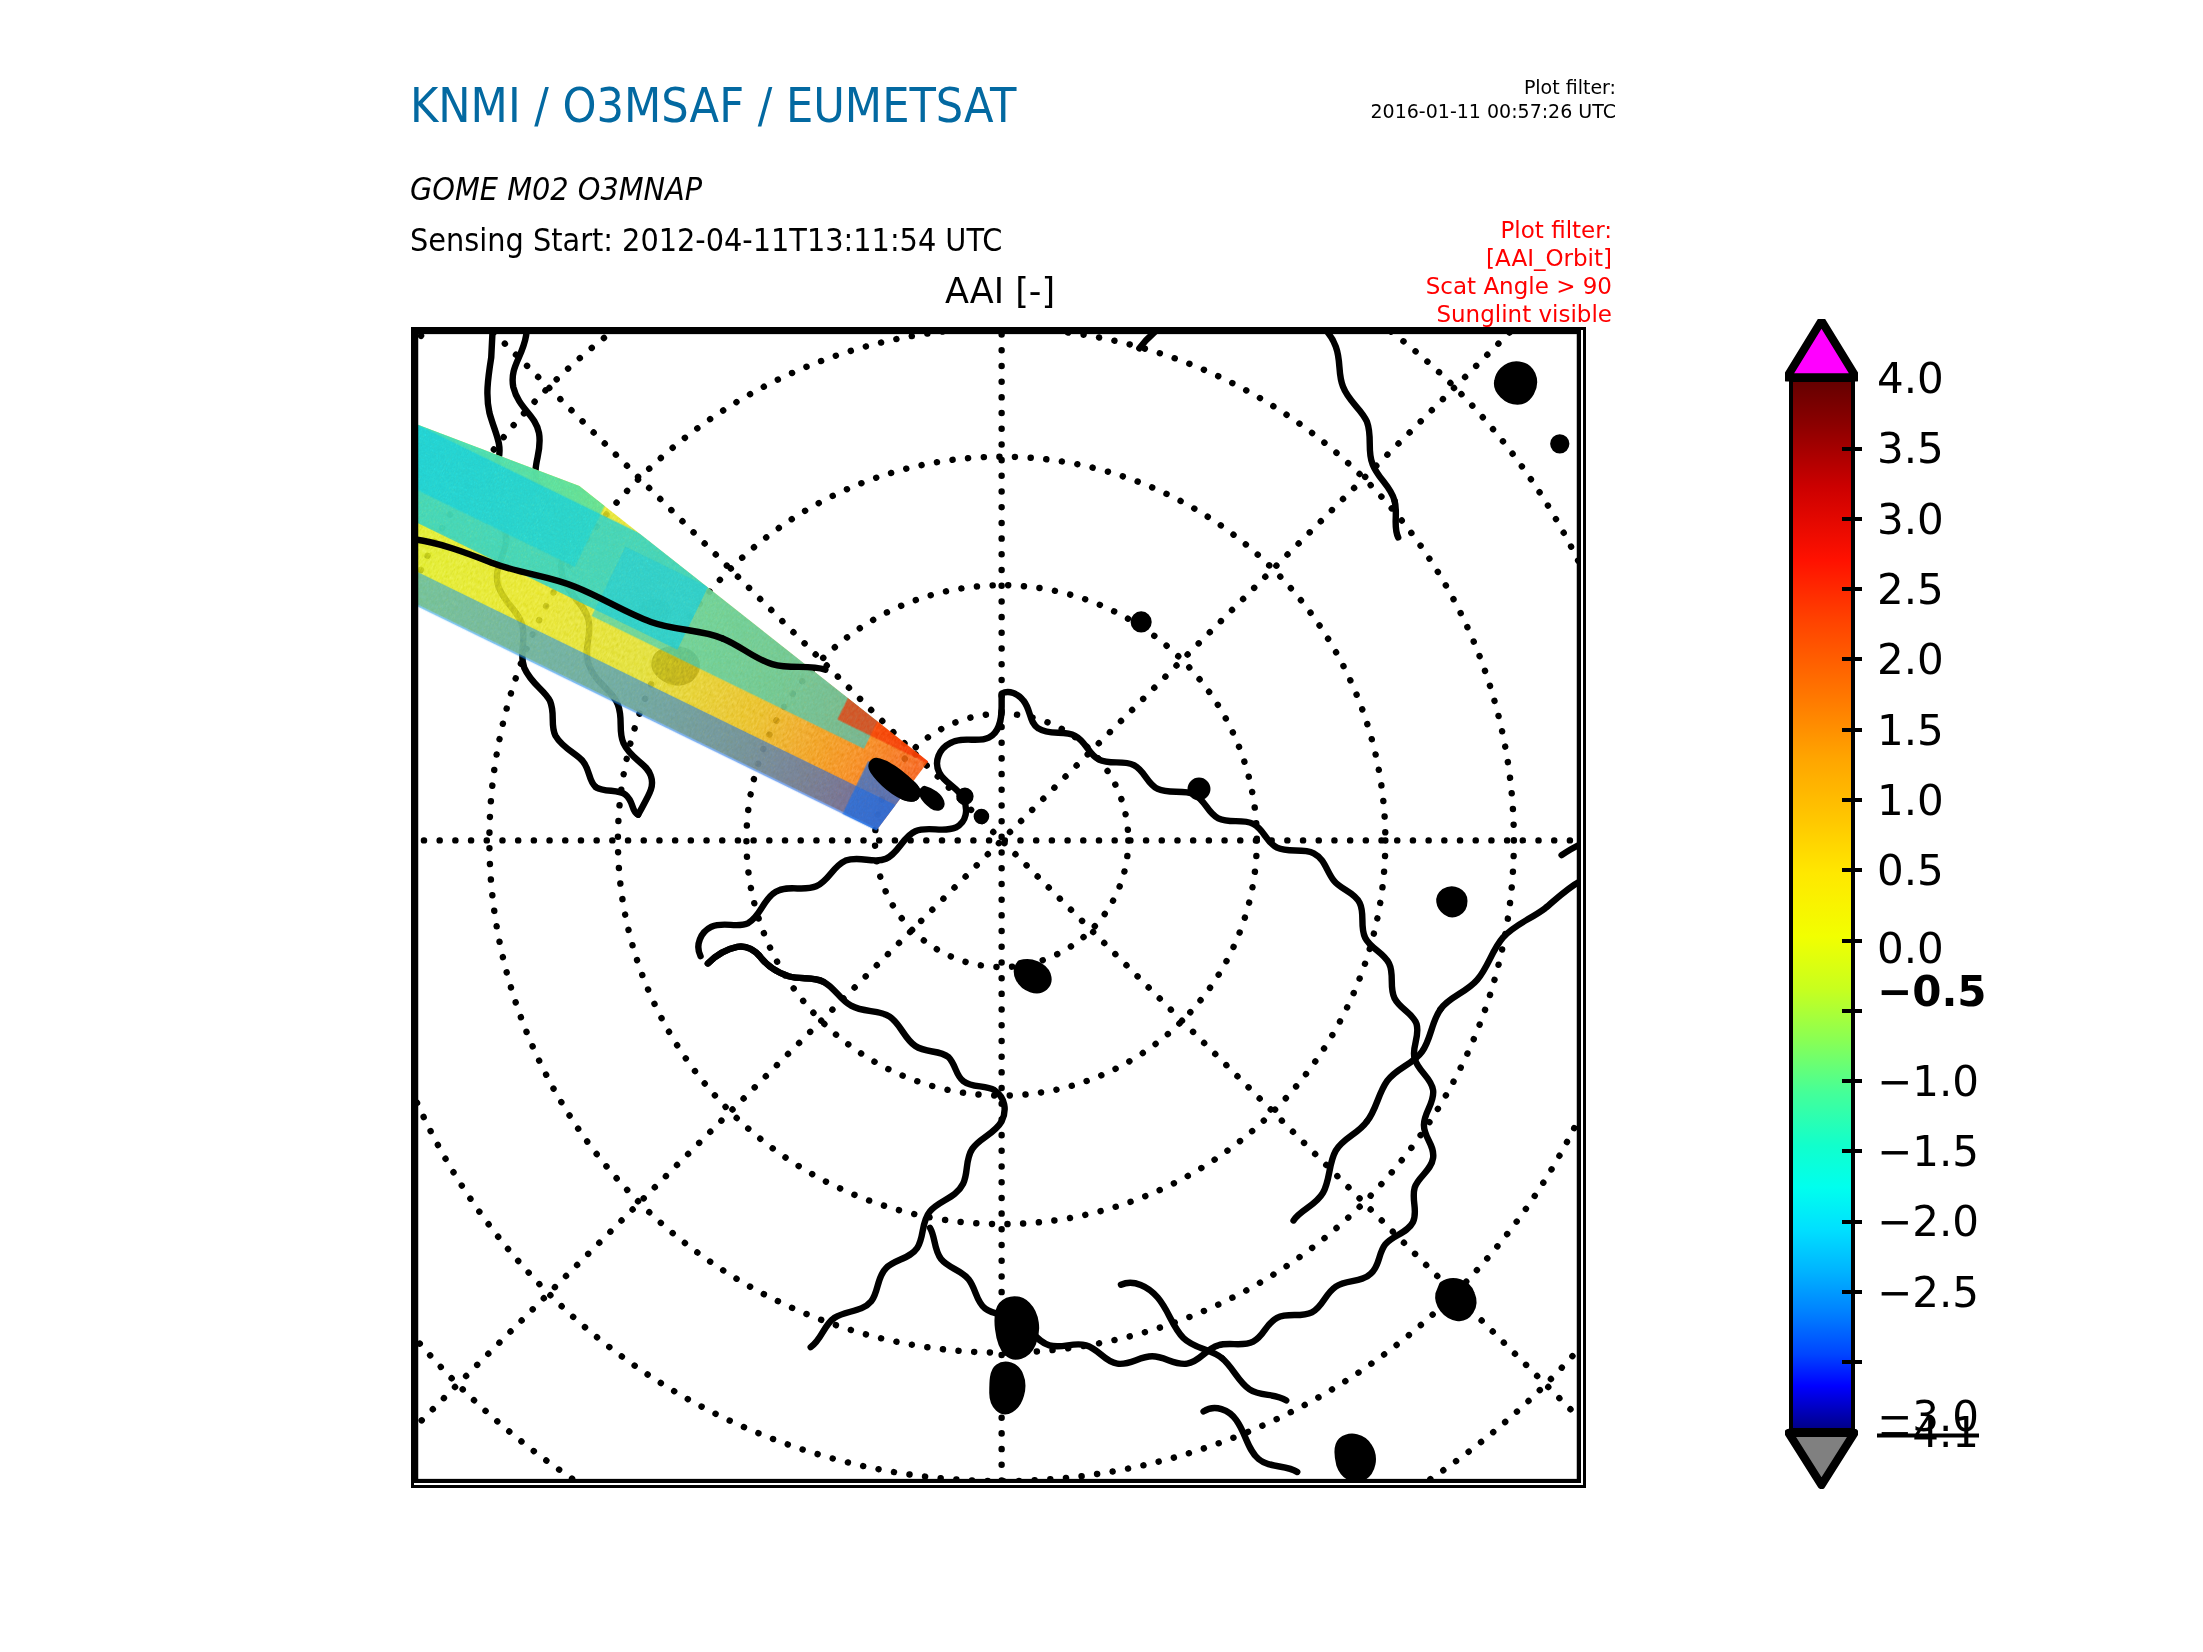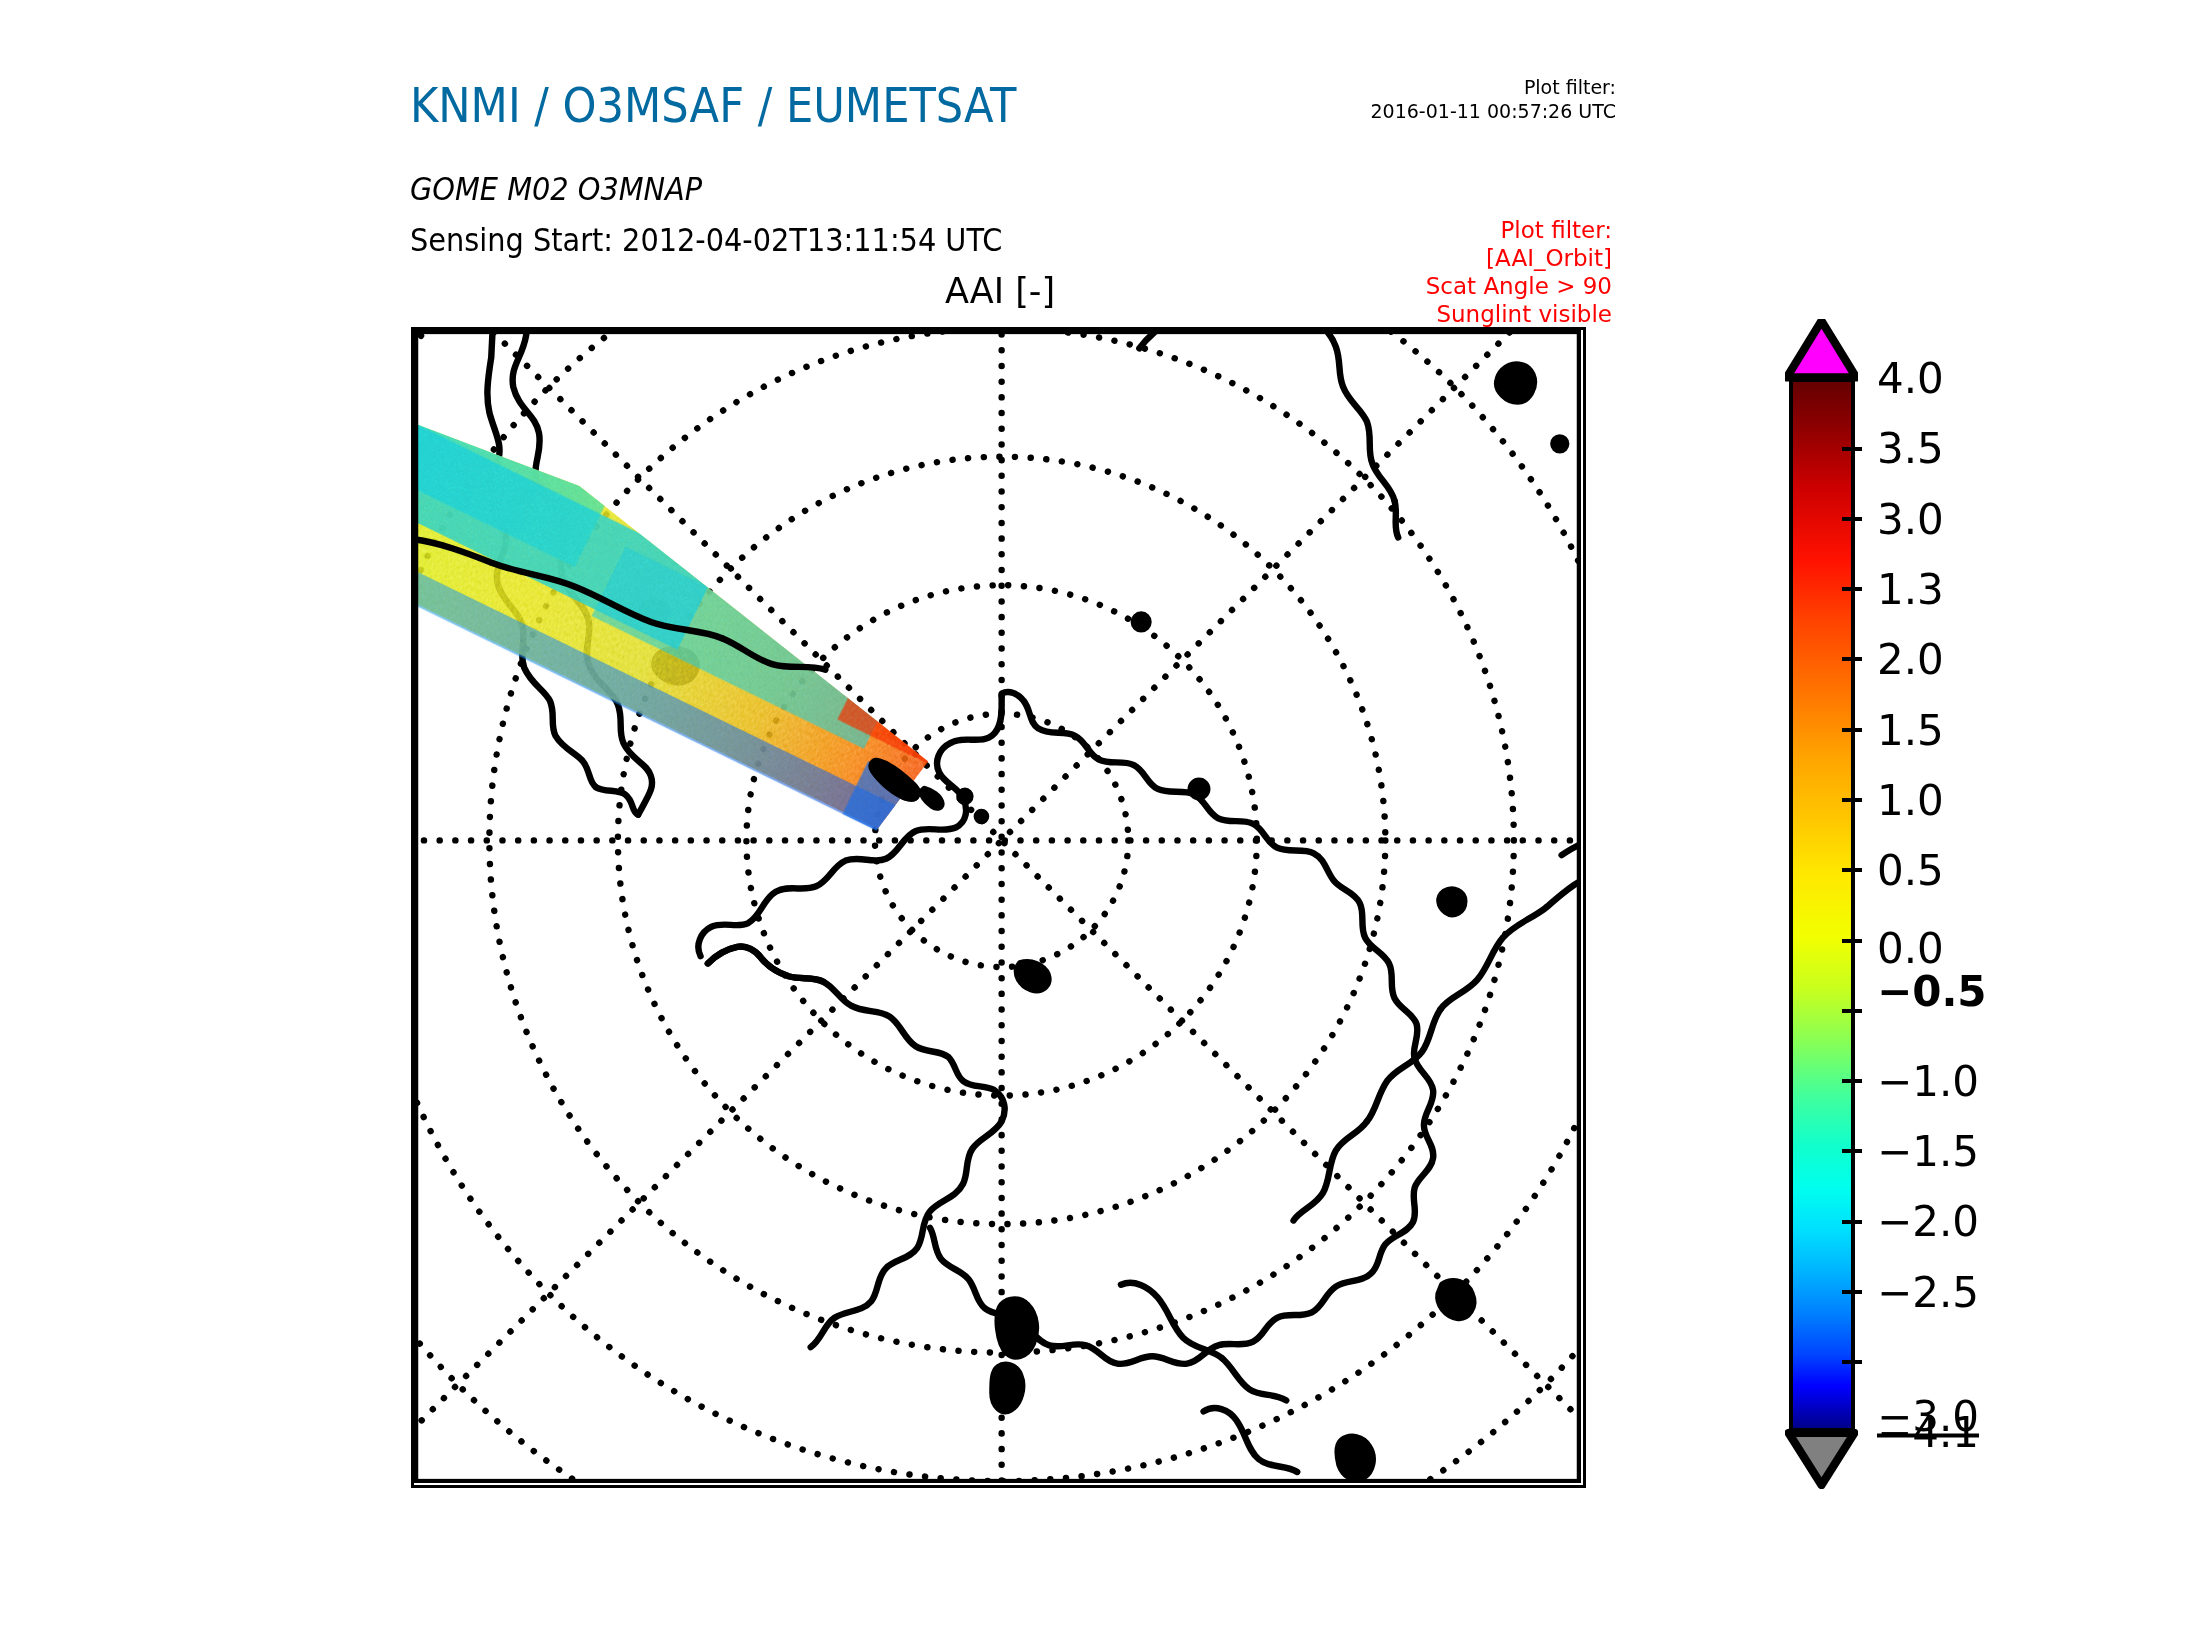--- a/index.html
+++ b/index.html
@@ -104,21 +104,21 @@
 <body>
 
 <div class="abs" id="org-title">KNMI / O3MSAF / EUMETSAT</div>
 
 <div class="abs" id="plot-created-block">
   <div>Plot filter:</div>
   <div>2016-01-11 00:57:26 UTC</div>
 </div>
 
 <div class="abs" id="product-name">GOME M02 O3MNAP</div>
-<div class="abs" id="sensing-start">Sensing Start: 2012-04-02T13:11:54 UTC</div>
+<div class="abs" id="sensing-start">Sensing Start: 2012-04-11T13:11:54 UTC</div>
 
 <div class="abs" id="plot-filter-block">
   <div>Plot filter:</div>
   <div>[AAI_Orbit]</div>
   <div>Scat Angle &gt; 90</div>
   <div>Sunglint visible</div>
 </div>
 
 <div class="abs" id="plot-title">AAI [-]</div>
 
@@ -418,21 +418,21 @@
     <polygon points="4,5 76,5 40,62" fill="none" stroke="#000" stroke-width="9" stroke-linejoin="round"></polygon>
   </svg>
 
   <div id="cb-ticks">
       <div class="cb-label" style="top: 55px;">4.0</div>
       <div class="cb-tick" style="top: 124px;"></div>
       <div class="cb-label" style="top: 125px;">3.5</div>
       <div class="cb-tick" style="top: 194px;"></div>
       <div class="cb-label" style="top: 196px;">3.0</div>
       <div class="cb-tick" style="top: 264px;"></div>
-      <div class="cb-label" style="top: 266px;">1.3</div>
+      <div class="cb-label" style="top: 266px;">2.5</div>
       <div class="cb-tick" style="top: 334px;"></div>
       <div class="cb-label" style="top: 336px;">2.0</div>
       <div class="cb-tick" style="top: 405px;"></div>
       <div class="cb-label" style="top: 407px;">1.5</div>
       <div class="cb-tick" style="top: 475px;"></div>
       <div class="cb-label" style="top: 477px;">1.0</div>
       <div class="cb-tick" style="top: 545px;"></div>
       <div class="cb-label" style="top: 547px;">0.5</div>
       <div class="cb-tick" style="top: 616px;"></div>
       <div class="cb-label" style="top: 617px; margin-top: 8px;">0.0</div>

